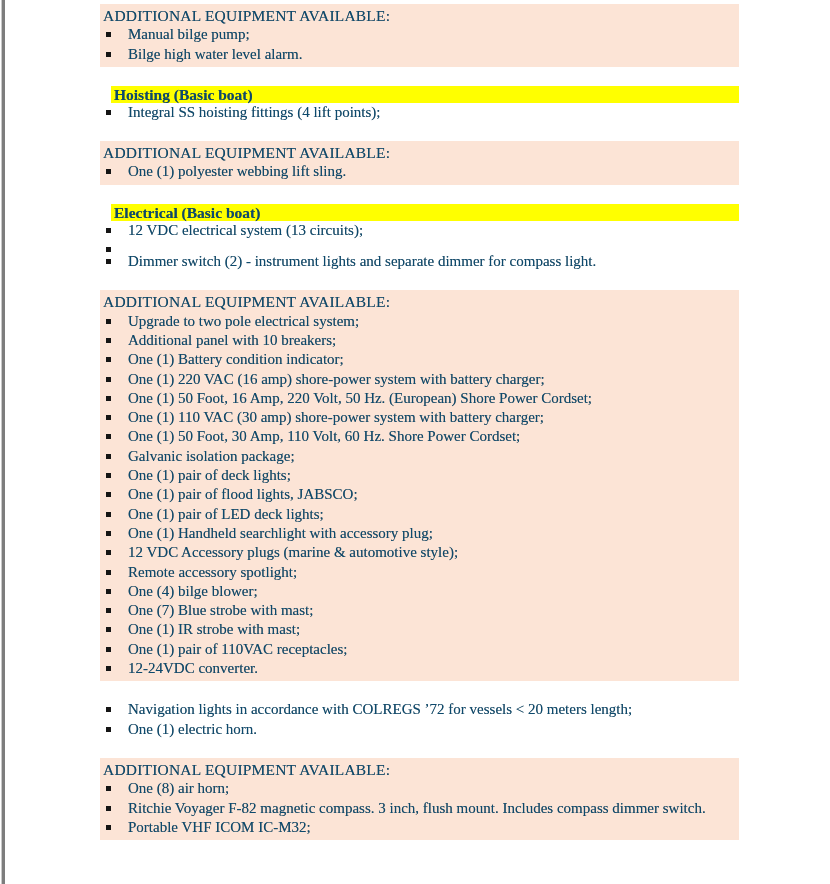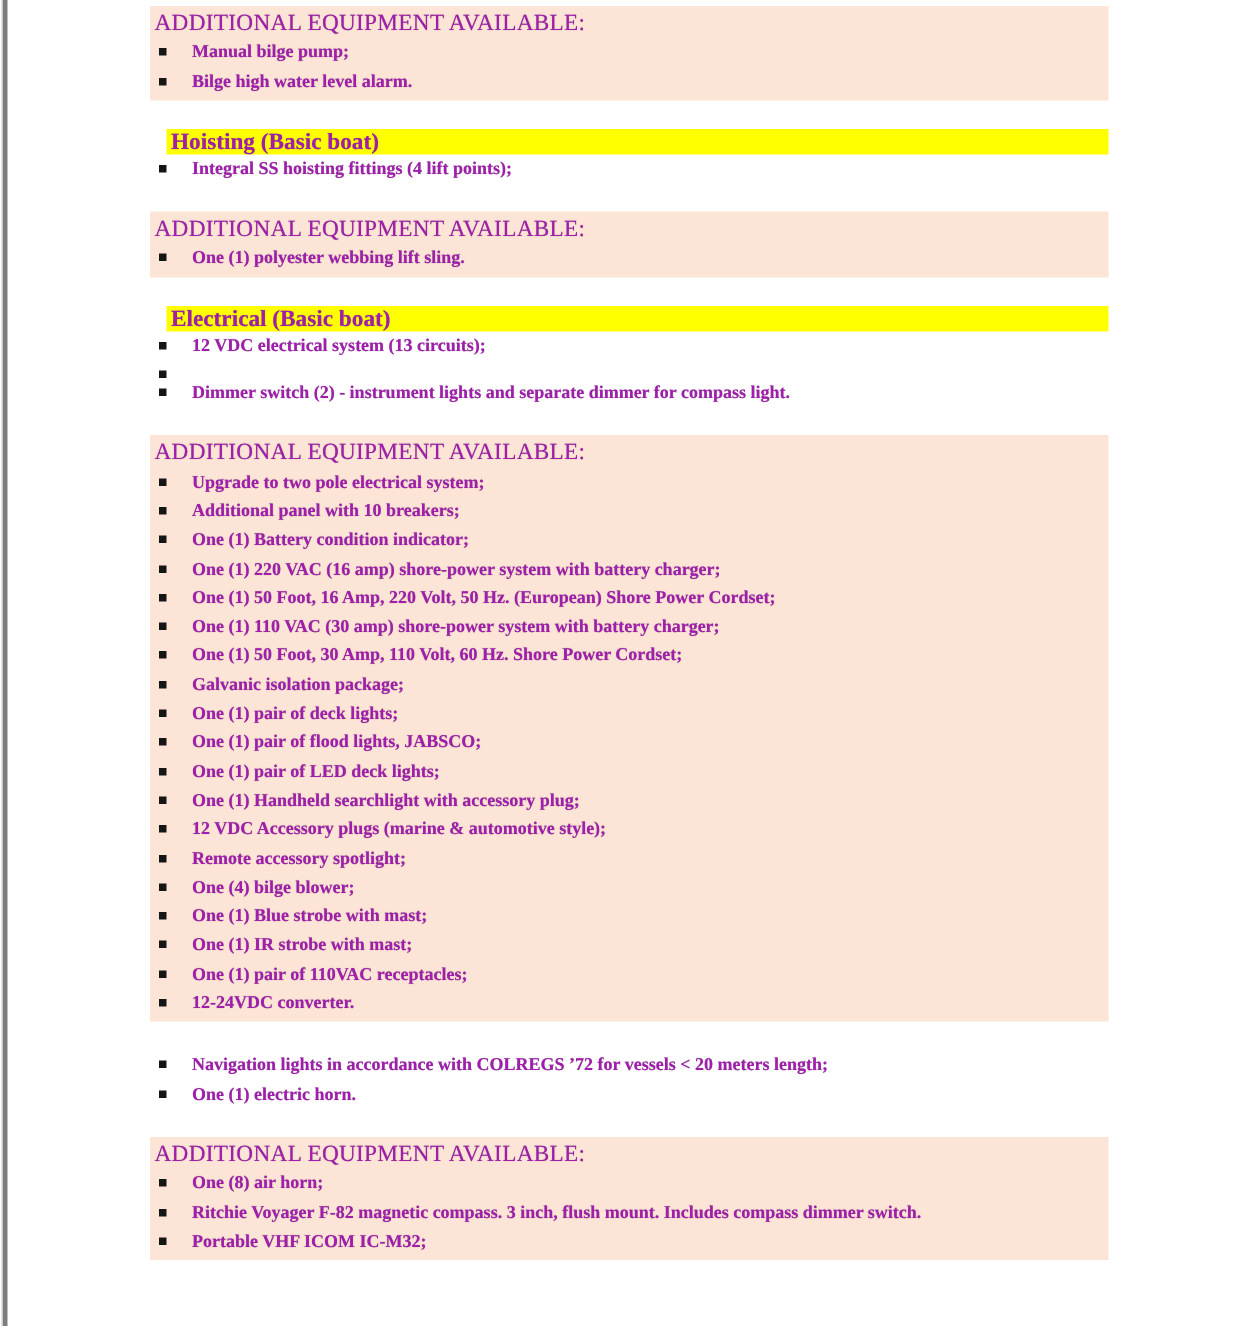--- a/index.html
+++ b/index.html
@@ -12,21 +12,21 @@
   }
   .page { position: absolute; inset: 0; background: #ffffff; }
   .edge {
     position: absolute; left: 1px; top: 0; width: 4px; height: 884px;
     background: linear-gradient(to right,
       var(--page-edge-light, #c9c9c9) 0 1px,
       var(--page-edge-gray, #7d7d7d) 1px 4px);
   }
   .content {
     position: absolute; left: 100px; top: 4px; width: 639px;
-    color: #a21caf;
+    color: #0c4a6e;
     text-shadow: 0 0 0.6px rgba(40,40,40,0.5);
   }
   .sec { margin-top: 19px; }
   .sec:first-child { margin-top: 0; }
 
   .peach-block {
     background: var(--peach-block-bg, #fce4d6);
     padding: 2px 4px 3px 0;
   }
   .add-header {
@@ -40,23 +40,22 @@
     font-weight: bold;
     font-size: 15.5px;
     line-height: 17px;
     padding: 0 3px;
     margin-left: 11px;
   }
   ul.items { list-style: none; margin: 0; padding: 0; }
   li.item {
     display: flex;
     align-items: flex-start;
-    font-size: 12px;
+    font-size: 15px;
     line-height: 19.3px;
-    font-weight: bold;
   }
   .sq {
     flex: none;
     width: 5px; height: 5px;
     background: #151515;
     margin: 7px 0 0 6px;
   }
   .txt { margin-left: 17px; }
 </style>
 </head>
@@ -197,21 +196,21 @@
     <span class="txt">Remote accessory spotlight;</span>
   </li>
 
   <li class="item">
     <span class="sq"></span>
     <span class="txt">One (4) bilge blower;</span>
   </li>
 
   <li class="item">
     <span class="sq"></span>
-    <span class="txt">One (1) Blue strobe with mast;</span>
+    <span class="txt">One (7) Blue strobe with mast;</span>
   </li>
 
   <li class="item">
     <span class="sq"></span>
     <span class="txt">One (1) IR strobe with mast;</span>
   </li>
 
   <li class="item">
     <span class="sq"></span>
     <span class="txt">One (1) pair of 110VAC receptacles;</span>

